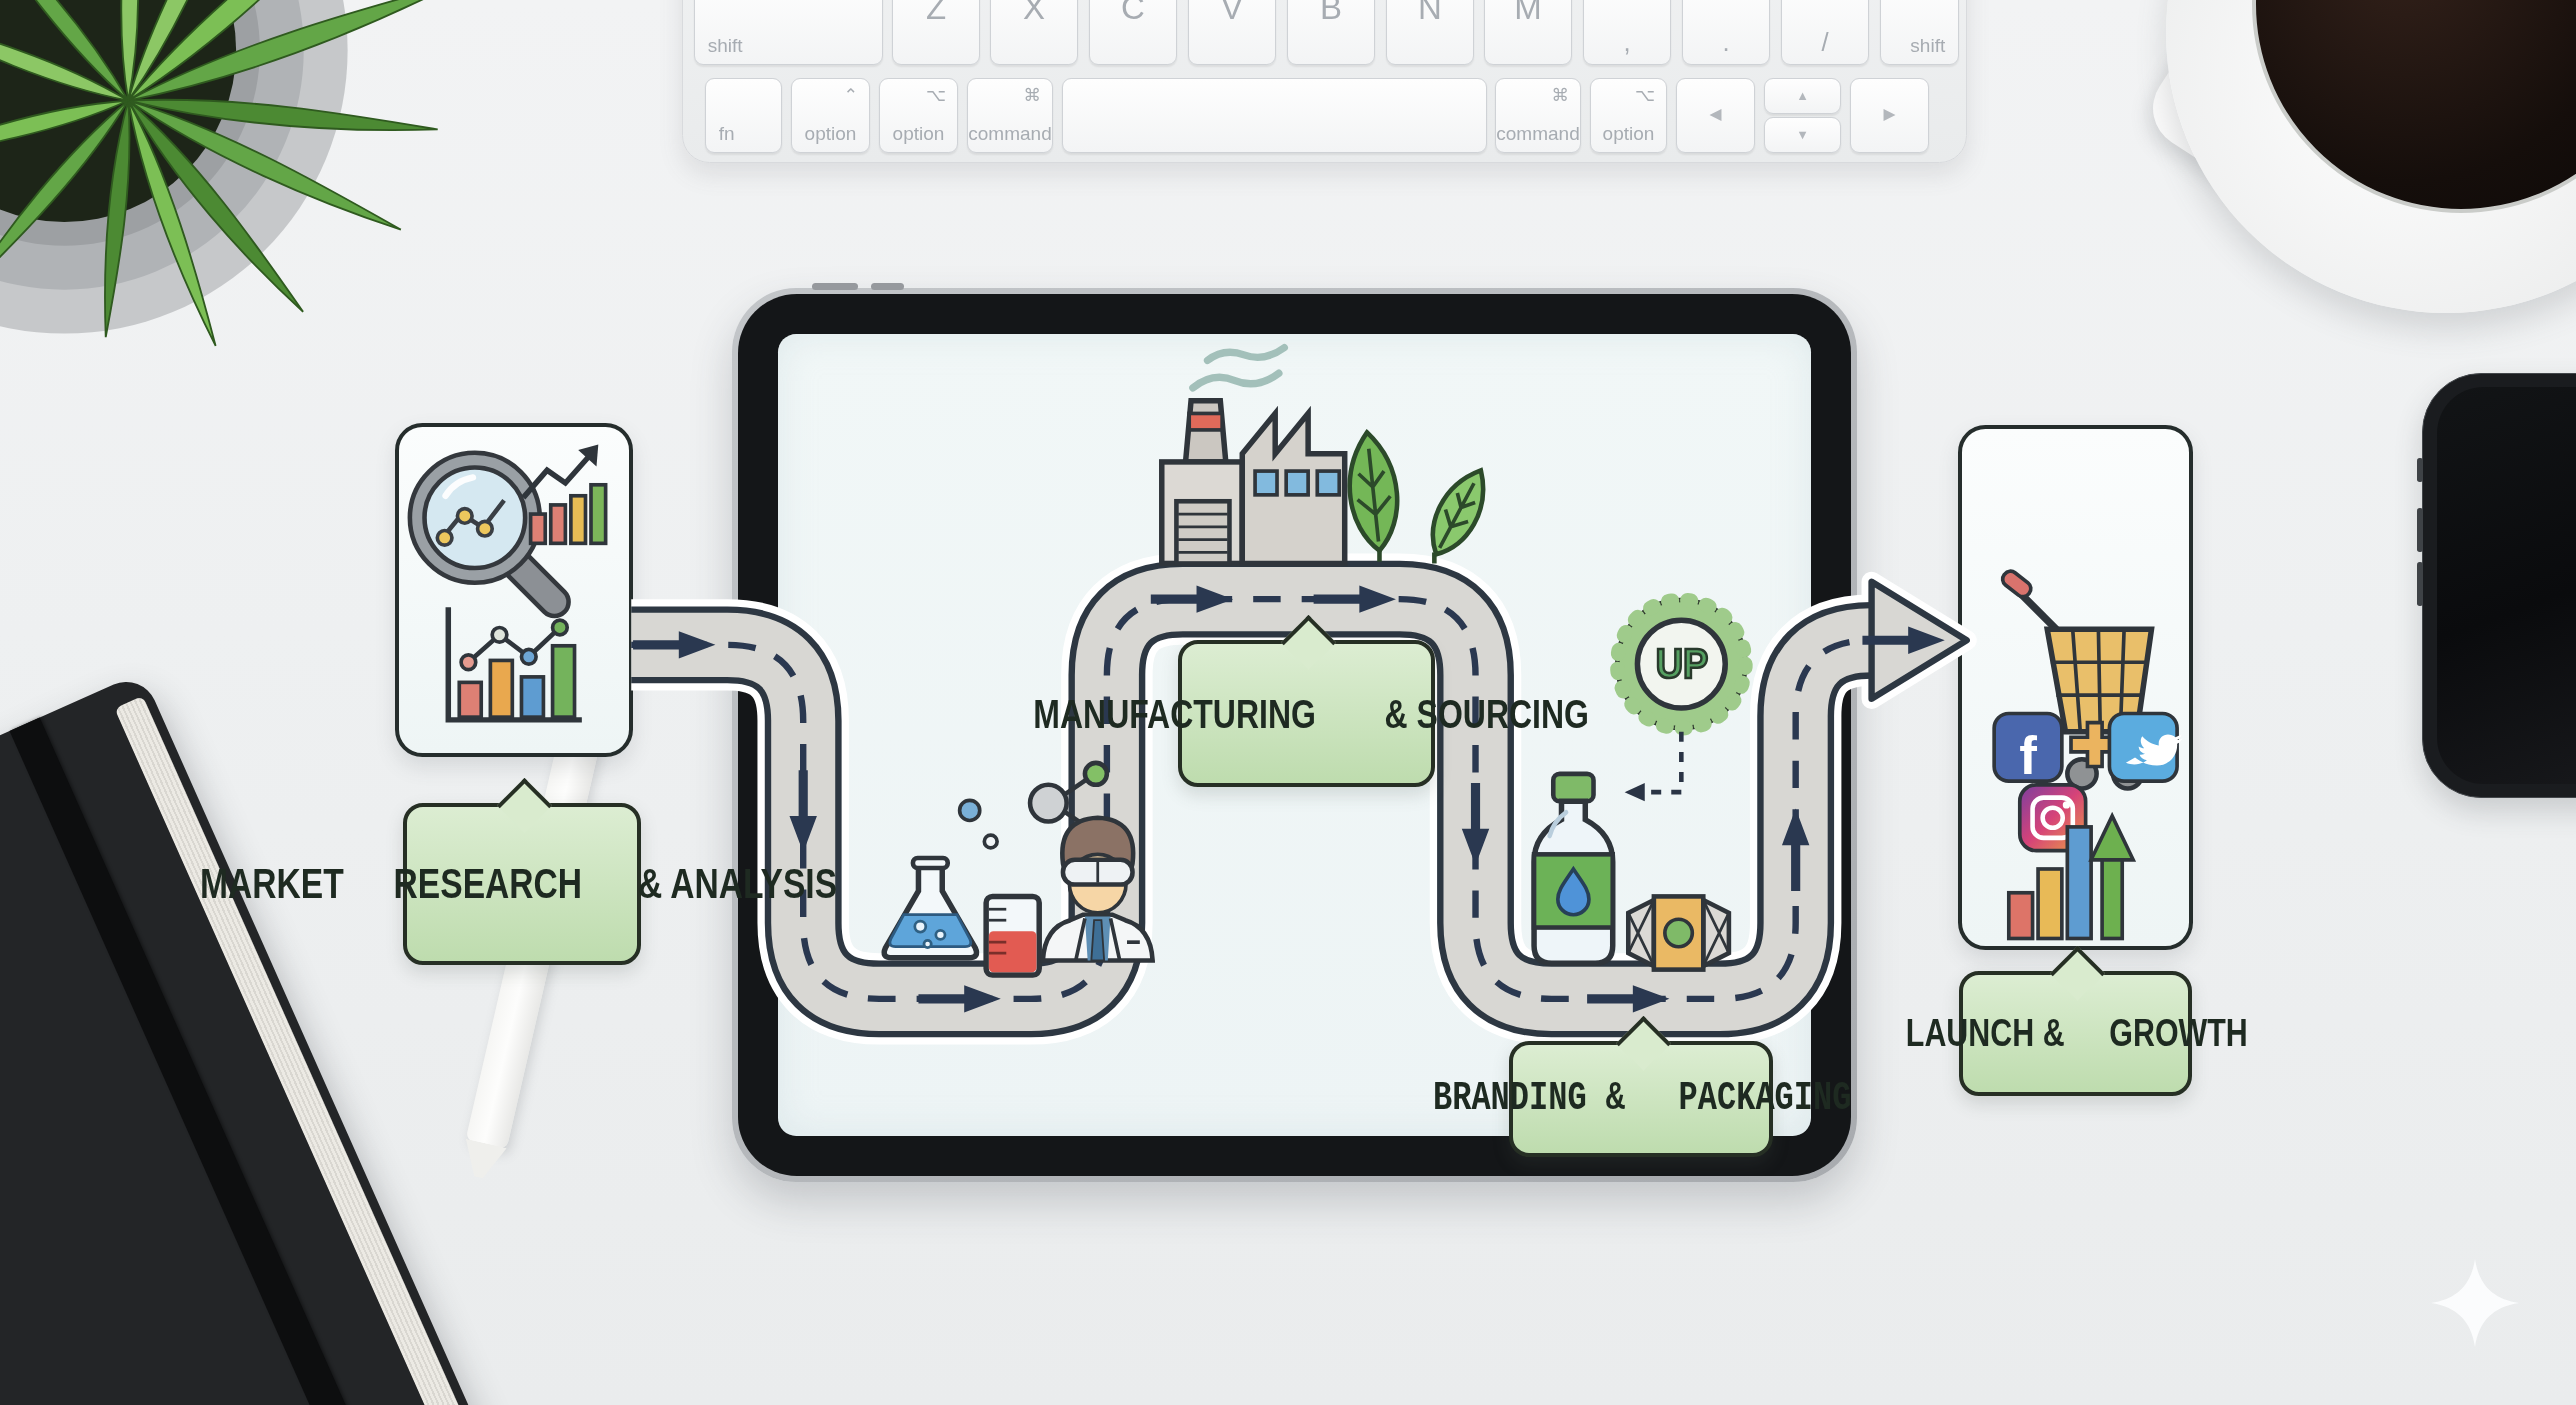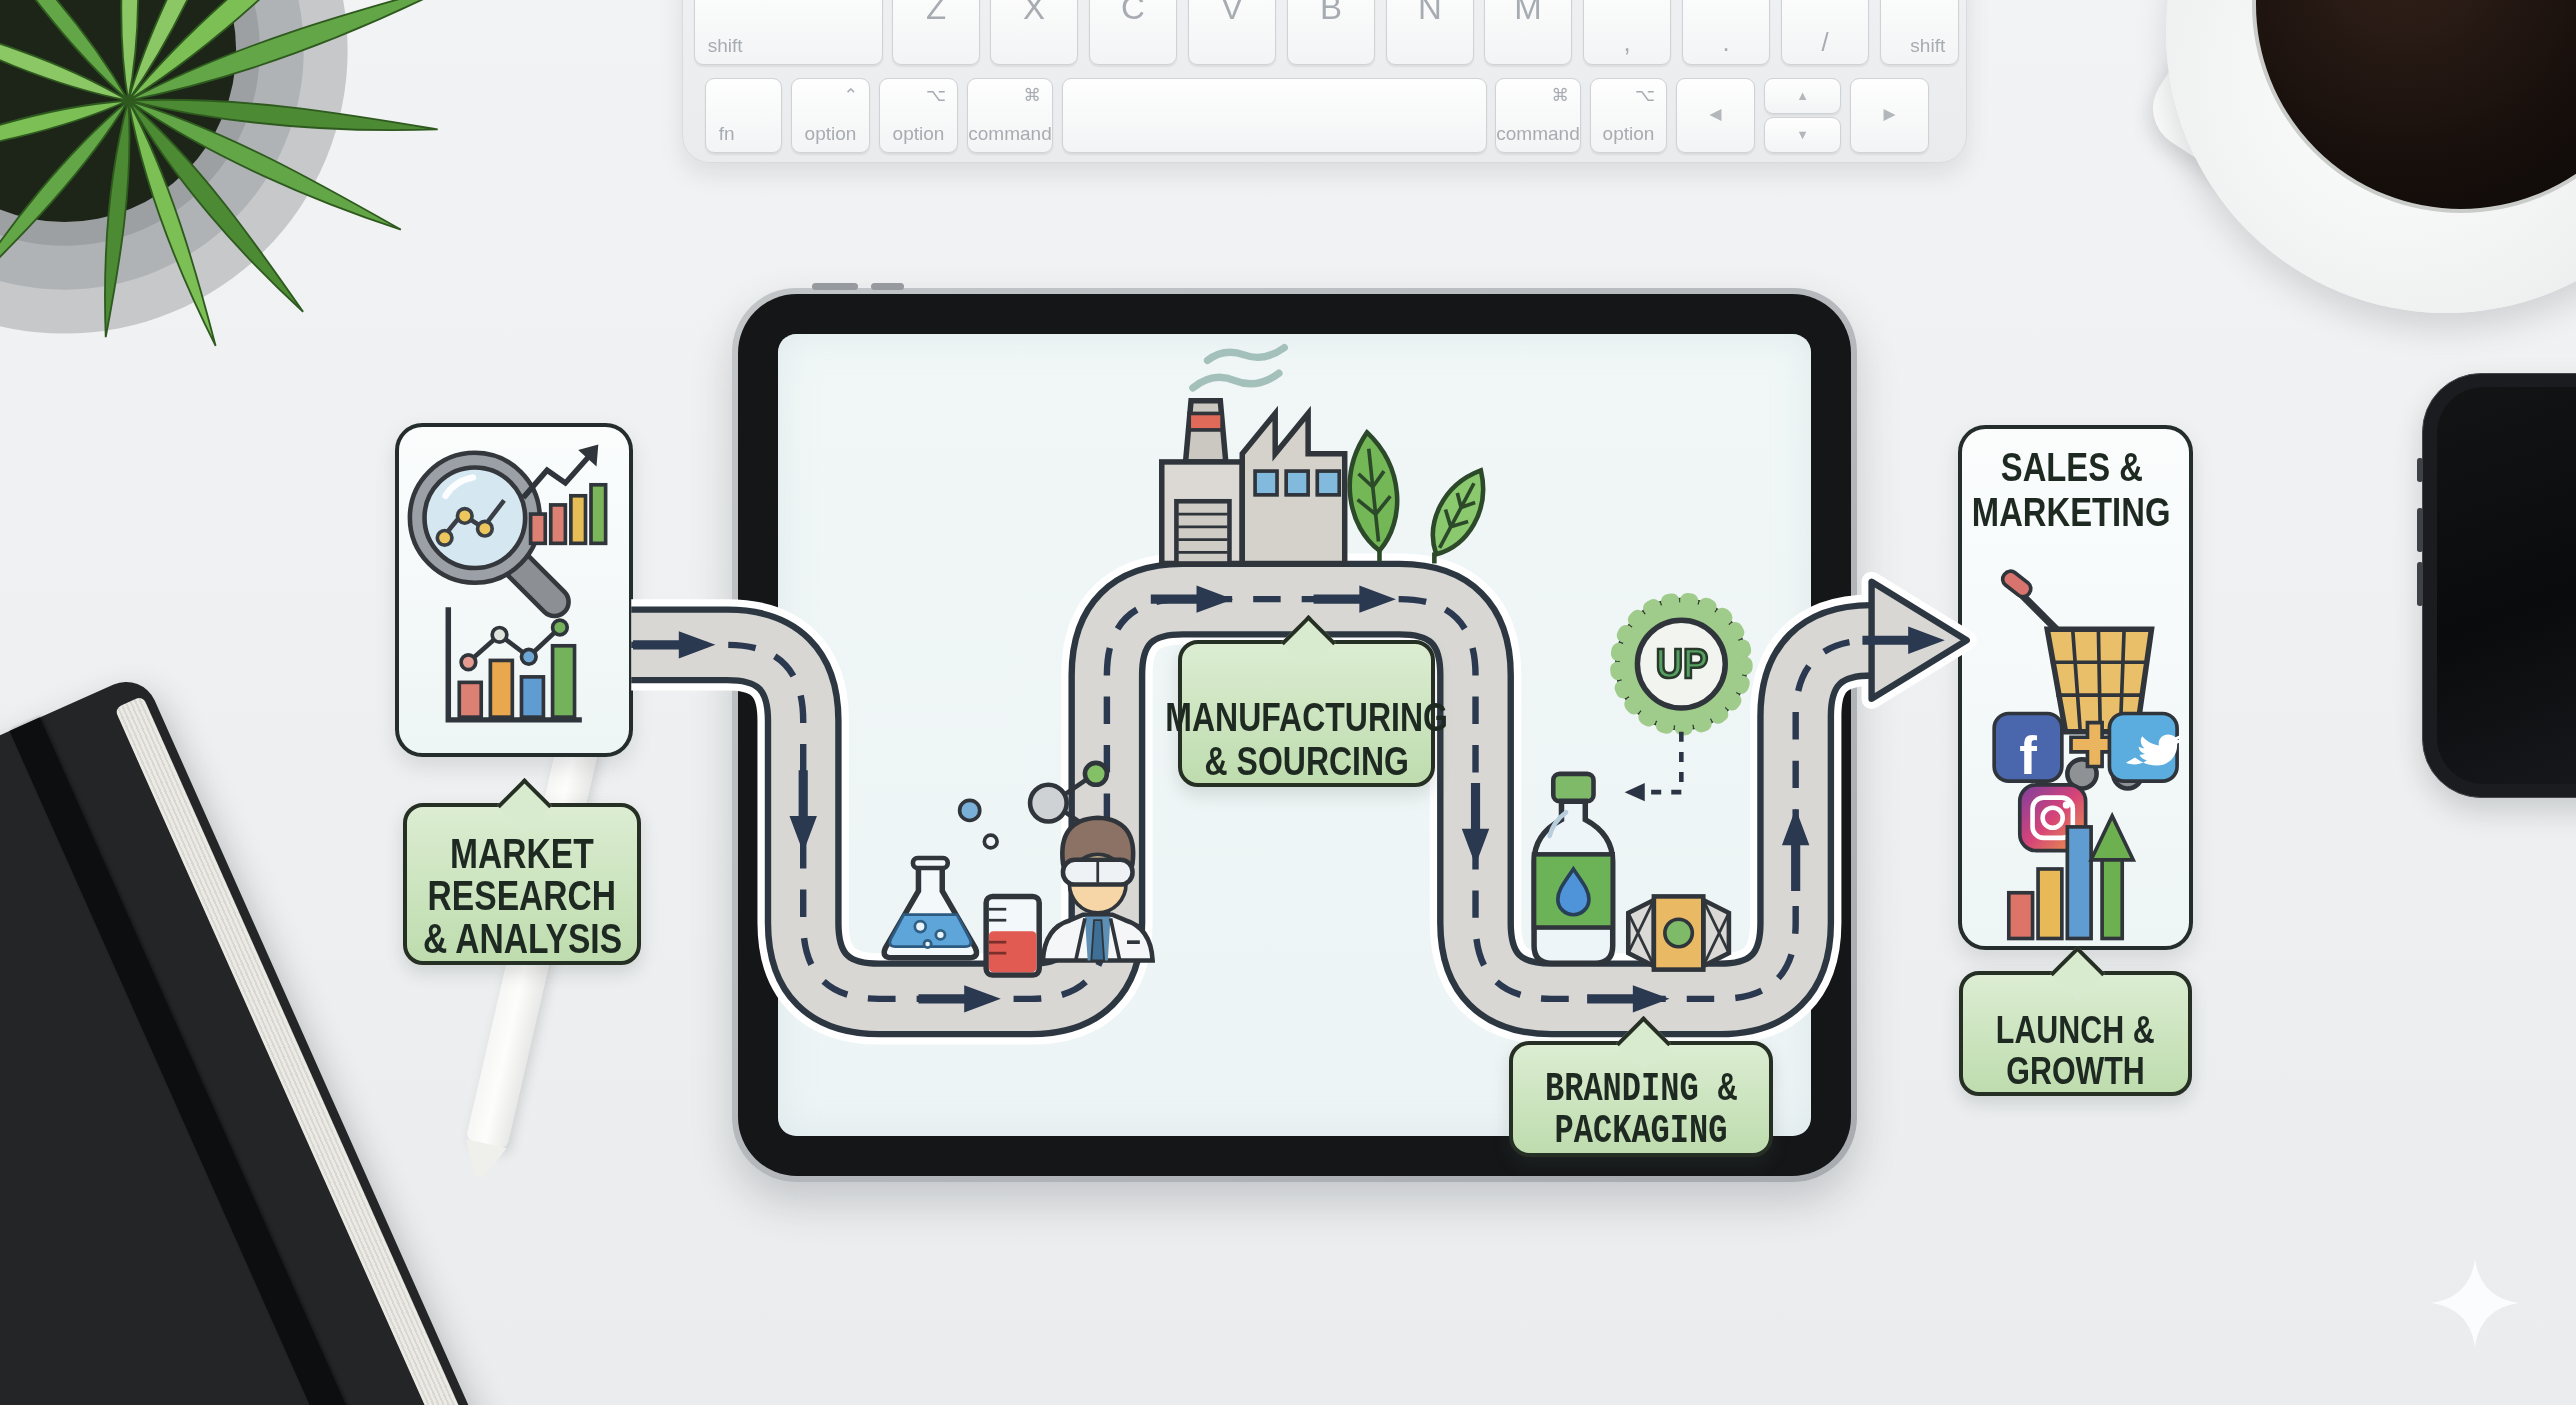--- a/index.html
+++ b/index.html
@@ -39,23 +39,23 @@
          background:repeating-linear-gradient(90deg,#eceae4 0 2.7px,#d9d7d1 2.7px 4.6px);}
   .band{position:absolute;right:112px;top:0;bottom:0;width:33px;background:#0d0e0f;box-shadow:1.8px 0 3.7px rgba(0,0,0,.4);}
   .pen{left:576px;top:664px;width:42px;height:494px;border-radius:21px 21px 9.1px 9.1px;
        background:linear-gradient(90deg,#f6f6f4,#fdfdfc 45%,#e8e8e6);box-shadow:3.7px 5.5px 11px rgba(120,124,128,.25);
        transform:rotate(13deg);transform-origin:50% 0;z-index:2;}
   .pen .nib{position:absolute;left:0;bottom:-33px;width:42px;height:35px;background:#efefec;
        clip-path:polygon(0 0,100% 0,60% 100%,40% 100%);}
   
   .panel{position:absolute;background:linear-gradient(180deg,#fbfdfd,#eef5f5);
          border:4.6px solid #252d2c;border-radius:27.4px;box-shadow:0 9.1px 20px rgba(80,90,95,.15);z-index:4;}
-  .glabel{position:absolute;display:flex;flex-direction:column;align-items:center;justify-content:flex-end;
+  .glabel{position:absolute;display:flex;flex-direction:row;align-items:center;justify-content:center;
           background:linear-gradient(180deg,#dcedd2,#bedcae);border:4.6px solid #262f24;border-radius:20px;
-          box-shadow:0 7.3px 16.5px rgba(80,90,85,.18);z-index:6;}
+          box-shadow:0 7.3px 16.5px rgba(80,90,85,.18);z-index:6;gap:8px;}
   .glabel:before{content:"";position:absolute;top:-21px;left:50%;margin-left:-17.4px;width:35px;height:35px;
           background:#d9ebce;border-left:4.6px solid #262f24;border-top:4.6px solid #262f24;transform:rotate(45deg);}
   .glabel span, .ptitle span{display:block;text-align:center;font-weight:bold;color:#1e2a21;white-space:nowrap;
           transform:scaleX(.80);letter-spacing:0;}
   .ptitle{position:absolute;display:flex;flex-direction:column;align-items:center;z-index:6;color:#161d1a;}
   .badge-text{position:absolute;z-index:6;font-weight:bold;color:#55a061;-webkit-text-stroke:2.7px #28392b;
           transform:scaleX(.9);}
   svg text{font-family:"Liberation Sans",sans-serif;}
   .spark{z-index:1;}
   .infographic{left:0;top:0;z-index:5;}
@@ -409,20 +409,16 @@
   </div>
   <div class="glabel" style="left:1509px;top:1041px;width:256px;height:108px;font-family:Liberation Mono, monospace;">
     <span style="font-size:40px;line-height:1.05;">BRANDING &amp;</span>
     <span style="font-size:40px;line-height:1.05;">PACKAGING</span>
   </div>
   <div class="glabel" style="left:1959px;top:971px;width:225px;height:117px;">
     <span style="font-size:38px;line-height:1.08;">LAUNCH &amp;</span>
     <span style="font-size:38px;line-height:1.08;">GROWTH</span>
   </div>
 
-  <div class="ptitle" style="left:1967px;top:445px;width:209px;">
-    <span style="font-size:41px;line-height:1.1;">SALES &amp;</span>
-    <span style="font-size:41px;line-height:1.1;">MARKETING</span>
-  </div>
   <div class="badge-text" style="left:1647px;top:640px;width:70px;text-align:center;font-size:42px;">UP</div>
 
 </div>
 
 
 </body></html>

